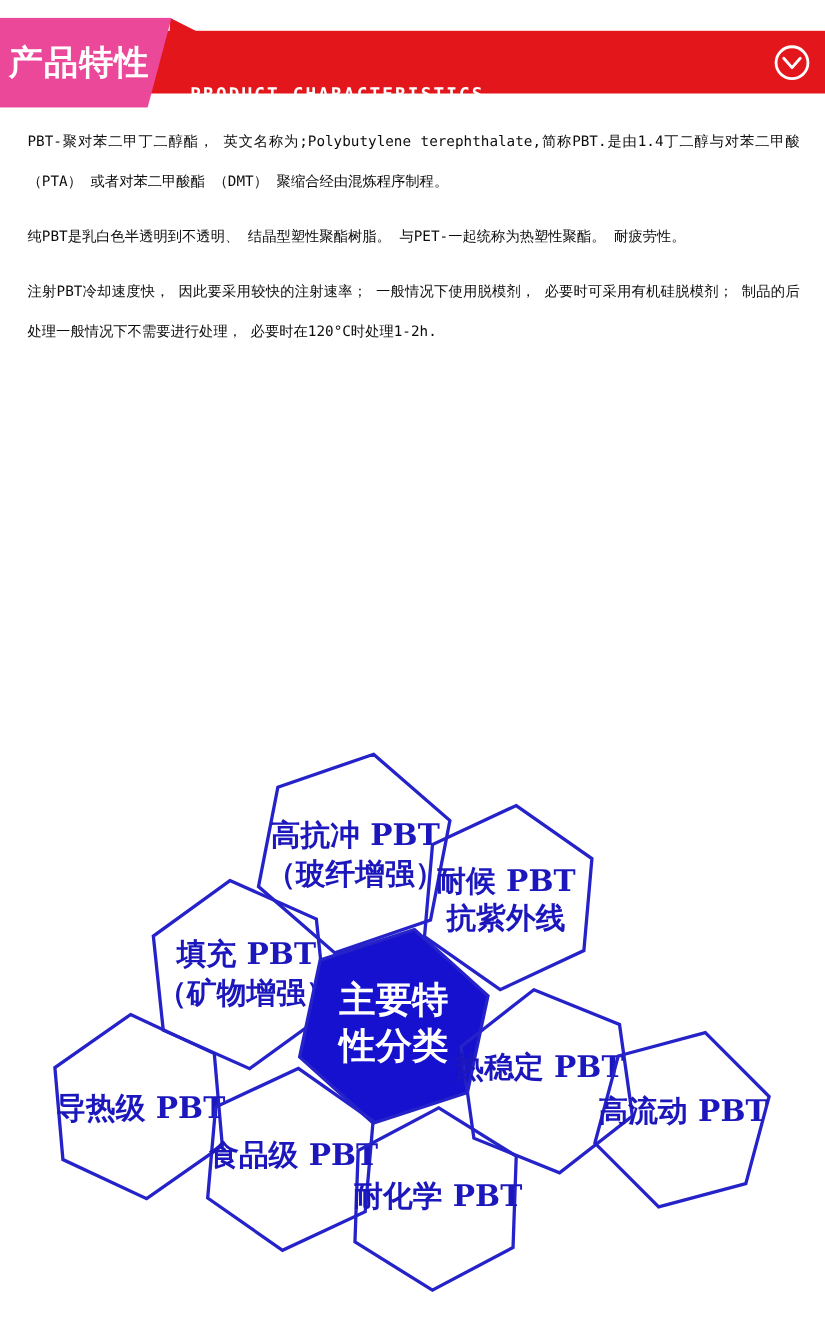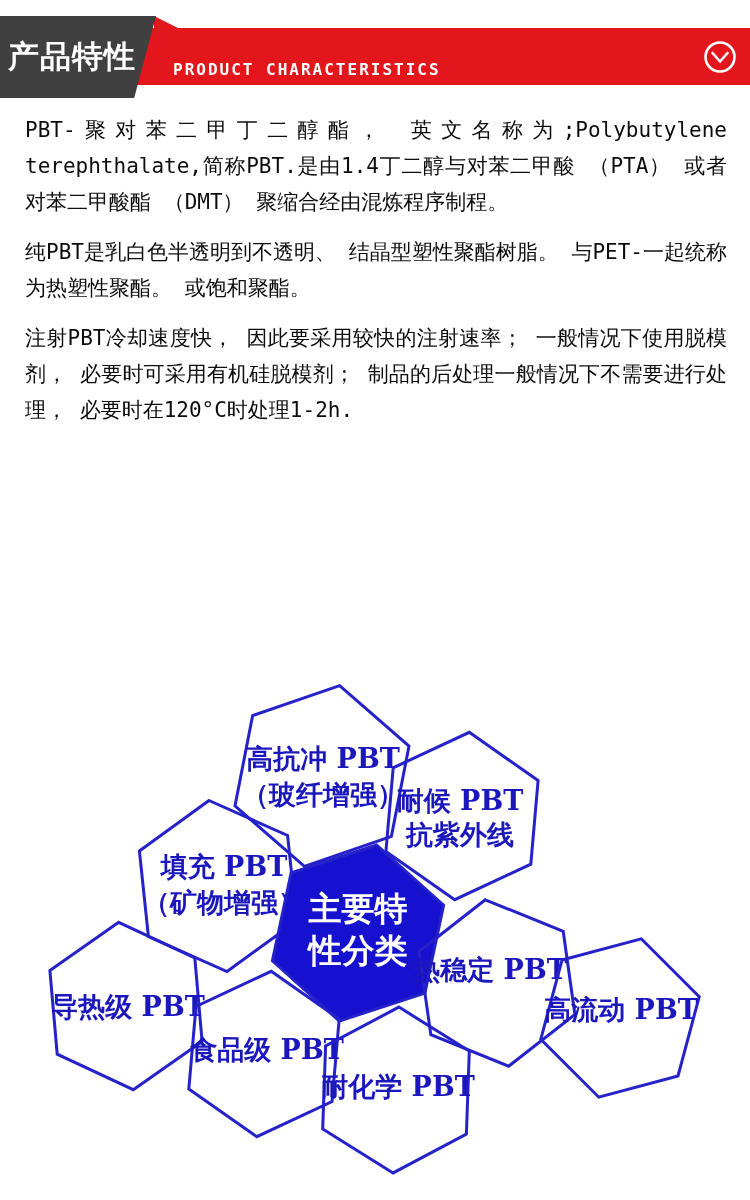--- a/index.html
+++ b/index.html
@@ -24,65 +24,65 @@
     position:absolute;left:0;top:16px;width:156px;height:82px;
     clip-path:polygon(0 0,100% 0,86% 100%,0 100%);
     display:flex;align-items:center;justify-content:center;
   }
   .ribbon-title{
     color:#ffffff;font-size:31px;font-weight:bold;
     font-family:"Liberation Sans","DejaVu Sans",sans-serif;
     letter-spacing:1px;padding-right:12px;
   }
   .banner-title-en{
-    position:absolute;left:173px;top:60px;
+    position:absolute;left:173px;top:76px;
     color:#ffffff;font-size:16px;font-weight:bold;
     letter-spacing:2px;
     font-family:"DejaVu Sans Mono","Liberation Mono",monospace;
     white-space:nowrap;
   }
   .chevron-btn{
     position:absolute;left:703px;top:40px;width:34px;height:34px;
     cursor:pointer;
   }
   
   .article{
     position:absolute;left:25px;top:112px;width:702px;
-    font-size:21px;line-height:36px;color:#0c0c0c;
+    font-size:13px;line-height:36px;color:#0c0c0c;
     text-align:justify;
   }
   .article p{margin:0 0 14px 0;}
   
   .diagram{
     position:absolute;left:0;top:682px;width:750px;height:505px;
   }
 </style>
 </head>
 <body>
 
 <div class="page">
 
   <div class="header">
     <div class="banner" style="background: rgb(227, 22, 28);"></div>
     <div class="banner-notch" style="background: rgb(227, 22, 28);"></div>
-    <div class="ribbon" style="background: #404040;">
+    <div class="ribbon" style="background: #ec4899;">
       <span class="ribbon-title">产品特性</span>
     </div>
     <span class="banner-title-en">PRODUCT CHARACTERISTICS</span>
     <span class="chevron-btn">
       <svg width="34" height="34" viewBox="0 0 34 34">
         <circle cx="17" cy="17" r="14.5" fill="none" stroke="#ffffff" stroke-width="2.6"></circle>
         <polyline points="9.5,13 17,21.5 24.5,13" fill="none" stroke="#ffffff" stroke-width="2.6" stroke-linecap="round" stroke-linejoin="round"></polyline>
       </svg>
     </span>
   </div>
 
   <div class="article">
     <p>PBT-聚对苯二甲丁二醇酯， 英文名称为;Polybutylene terephthalate,简称PBT.是由1.4丁二醇与对苯二甲酸 （PTA） 或者对苯二甲酸酯 （DMT） 聚缩合经由混炼程序制程。</p>
-    <p>纯PBT是乳白色半透明到不透明、 结晶型塑性聚酯树脂。 与PET-一起统称为热塑性聚酯。 或饱和聚酯。</p>
+    <p>纯PBT是乳白色半透明到不透明、 结晶型塑性聚酯树脂。 与PET-一起统称为热塑性聚酯。 耐疲劳性。</p>
     <p>注射PBT冷却速度快， 因此要采用较快的注射速率； 一般情况下使用脱模剂， 必要时可采用有机硅脱模剂； 制品的后处理一般情况下不需要进行处理， 必要时在120°C时处理1-2h.</p>
   </div>
 
   <svg class="diagram" viewBox="0 684 750 505" width="750" height="505">
       <g>
         <polygon points="339.6,687.7 409.0,748.0 391.4,838.4 304.4,868.3 235.0,808.0 252.6,717.6" fill="none" stroke="#2522c9" stroke-width="3" stroke-linejoin="miter"></polygon>
         <text x="323" y="770" text-anchor="middle" fill="#1c17bc" font-size="27" font-weight="bold" font-family="&quot;DejaVu Serif&quot;,&quot;Liberation Serif&quot;,serif">高抗冲 PBT</text>
         <text x="323" y="806" text-anchor="middle" fill="#1c17bc" font-size="27" font-weight="bold" font-family="&quot;DejaVu Serif&quot;,&quot;Liberation Serif&quot;,serif">（玻纤增强）</text>
       </g>
       <g>

